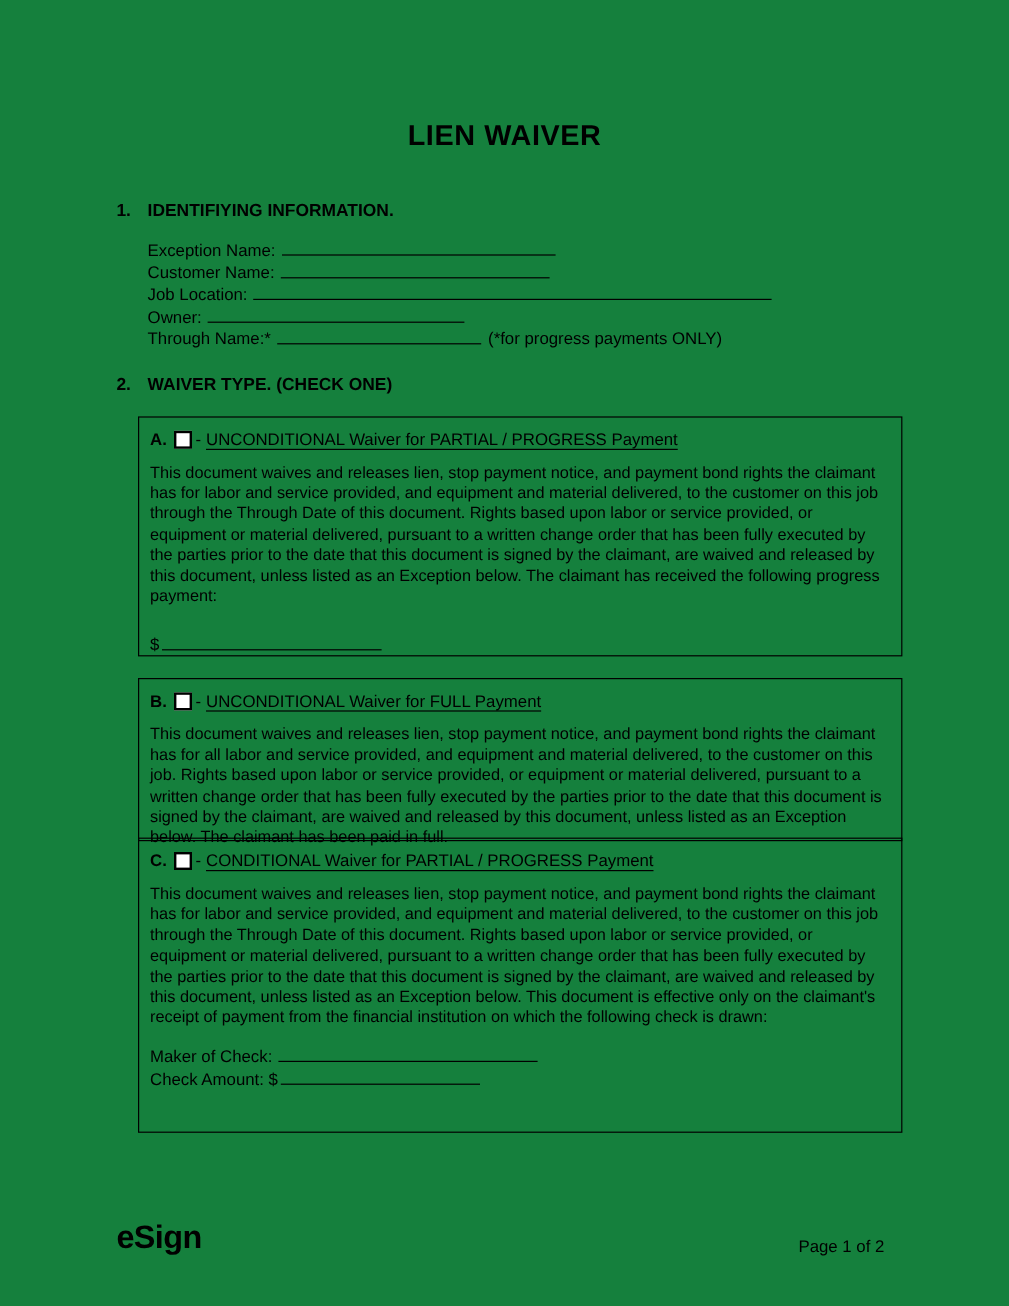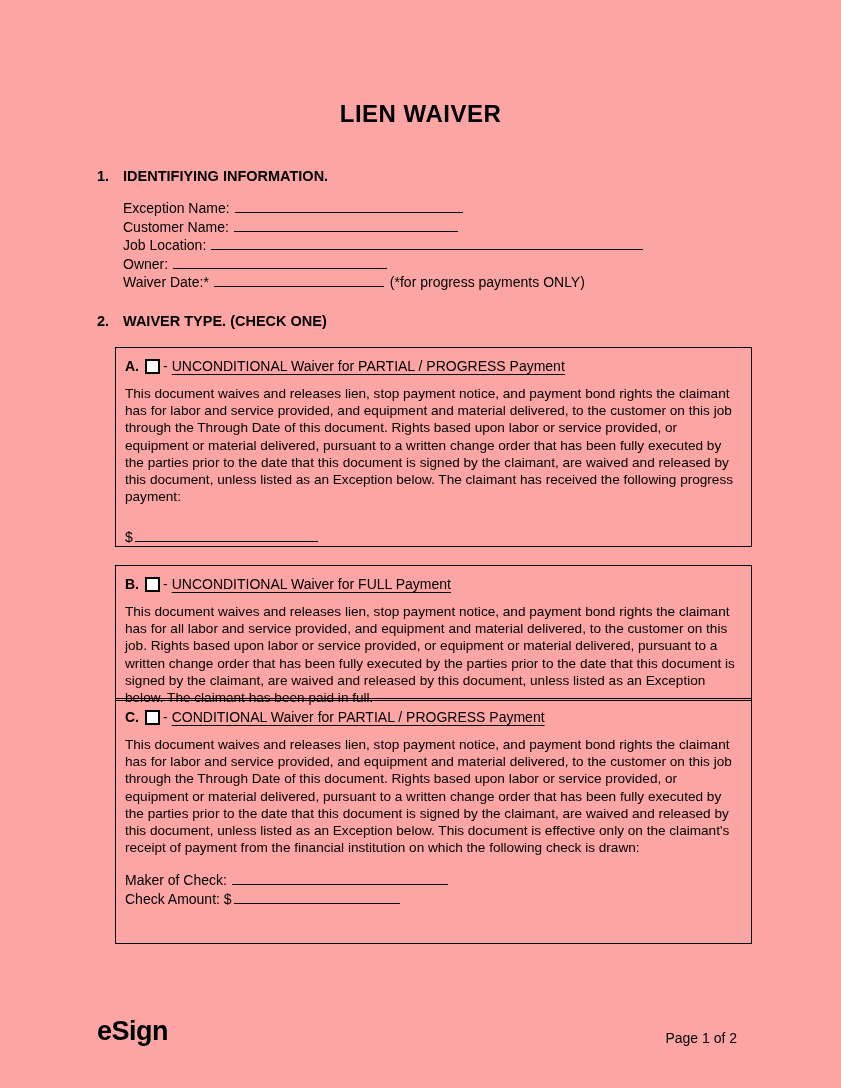--- a/index.html
+++ b/index.html
@@ -1,21 +1,21 @@
 <!DOCTYPE html>
 <html><head>
 <meta charset="utf-8">
 <style>
   * { margin: 0; padding: 0; box-sizing: border-box; }
   html, body { background: #ffffff; }
   .page {
     position: relative;
     width: 841px;
     height: 1088px;
-    background: #fca5a5;
+    background: #15803d;
     font-family: "Liberation Sans", sans-serif;
     color: #000000;
     overflow: hidden;
   }
   .doc-title {
     position: absolute;
     top: 100px;
     left: 0;
     width: 100%;
     text-align: center;
@@ -135,21 +135,21 @@
     <div class="field-row">
       <span>Customer Name:</span><span class="blank-line w-customer"></span>
     </div>
     <div class="field-row">
       <span>Job Location:</span><span class="blank-line w-joblocation"></span>
     </div>
     <div class="field-row">
       <span>Owner:</span><span class="blank-line w-owner"></span>
     </div>
     <div class="field-row">
-      <span>Waiver Date:*</span><span class="blank-line w-throughdate"></span><span class="field-note">(*for progress payments ONLY)</span>
+      <span>Through Name:*</span><span class="blank-line w-throughdate"></span><span class="field-note">(*for progress payments ONLY)</span>
     </div>
   </div>
 
   <div class="section-heading" id="section2-heading">
     <span class="sec-num">2.</span><span>WAIVER TYPE.</span>
     <span class="sec-note">(CHECK ONE)</span>
   </div>
 
   <div class="option-box" id="box-a">
     <div class="option-header">

